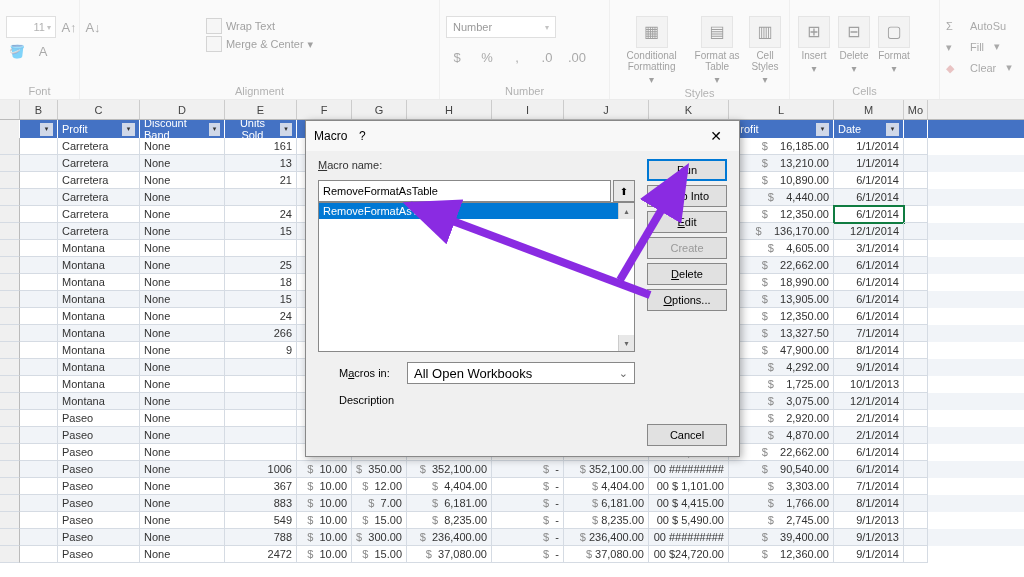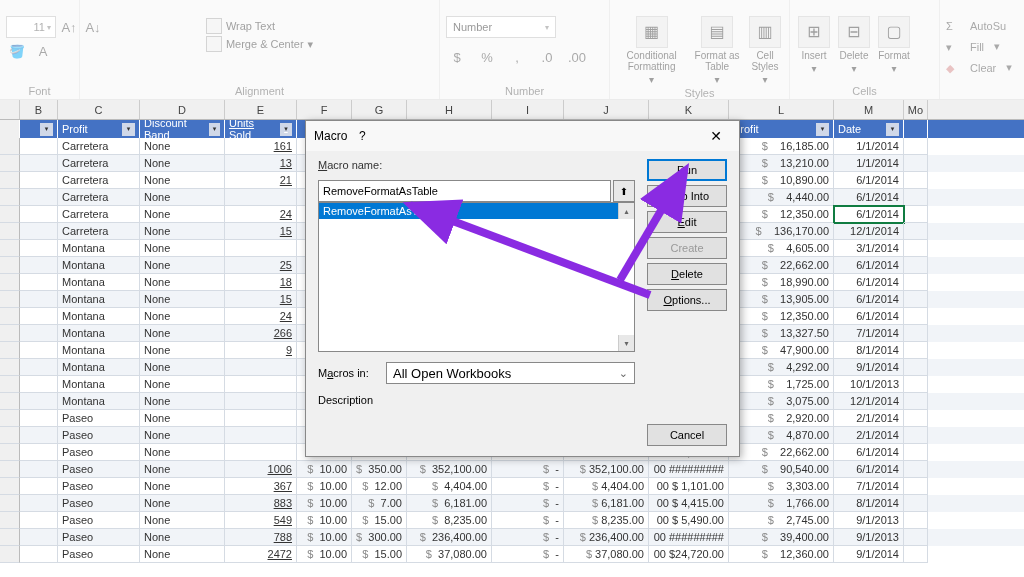--- a/index.html
+++ b/index.html
@@ -31,21 +31,21 @@
 .col-headers div { border-right: 1px solid #ccc; display: flex; align-items: center; justify-content: center; color: #444; font-size: 11px; }
 .row { display: flex; height: 17px; }
 .row:nth-child(even) { background: #f1f4f8; }
 .row:nth-child(odd) { background: #fff; }
 .cell { border-right: 1px solid #d5dbe3; border-bottom: 1px solid #d5dbe3; padding: 0 4px; font-size: 11px; color: #333; display: flex; align-items: center; overflow: hidden; white-space: nowrap; }
 .rnum { width: 20px; background: #f0f0f0; border-right: 1px solid #bbb; justify-content: center; font-size: 10px; color: #666; }
 .rnum-empty { width: 20px; background: #f0f0f0; border-right: 1px solid #bbb; }
 .w-b { width: 38px; }
 .w-c { width: 82px; }
 .w-d { width: 85px; }
-.w-e { width: 72px; text-align: left; justify-content: flex-end; text-decoration: underline; }
+.w-e { width: 72px; text-align: center; justify-content: flex-end; }
 .w-f { width: 55px; text-align: right; justify-content: flex-end;}
 .w-g { width: 55px; text-align: right; justify-content: flex-end;}
 .w-h { width: 85px; text-align: right; justify-content: flex-end;}
 .w-i { width: 72px; text-align: right; justify-content: flex-end;}
 .w-j { width: 85px; text-align: right; justify-content: flex-end;}
 .w-k { width: 80px; text-align: right; justify-content: flex-end;}
 .w-l { width: 105px; text-align: right; justify-content: flex-end;}
 .w-m { width: 70px; text-align: center; justify-content: flex-end;}
 .w-n { width: 24px; }
 
@@ -68,21 +68,21 @@
 .dlg-input-row { display: flex; gap: 2px; }
 .dlg-input { flex: 1; height: 22px; border: 1px solid #888; background: #fff; padding: 0 4px; font-size: 11px; }
 .refbtn { width: 22px; height: 22px; border: 1px solid #888; background: #e8e8e8; display:flex; align-items:center; justify-content:center; font-size:10px;}
 .dlg-list { border: 1px solid #888; background: #fff; height: 150px; margin-top: 0px; position: relative; overflow: hidden; }
 .dlg-list-item { height: 16px; padding: 0 4px; font-size: 11px; display: flex; align-items: center; }
 .dlg-list-item.sel { background: #0078d4; color: #fff; }
 .dlg-list .sb-up, .dlg-list .sb-down { position:absolute; right:0; width:16px; height:16px; background:#e8e8e8; border-left:1px solid #ccc; display:flex; align-items:center; justify-content:center; font-size:8px; color:#666;}
 .dlg-list .sb-up { top:0; }
 .dlg-list .sb-down { bottom:0; }
 .dlg-row2 { display: flex; align-items: center; gap: 6px; margin-top: 10px; }
-.dlg-row2 .lbl { font-size: 11px; width: 62px; }
+.dlg-row2 .lbl { font-size: 11px; width: 62px; margin-left: 21px; }
 .dlg-select { flex: 1; height: 22px; border: 1px solid #888; background: #fff; display: flex; align-items: center; padding: 0 6px; font-size: 13px; }
 .dlg-select::after { content:"⌄"; margin-left:auto; font-size:11px; color:#666; }
 .dlg-btns { width: 80px; display: flex; flex-direction: column; gap: 4px; }
 .dlg-btn { height: 22px; border: 1px solid #888; background: #e1e1e1; font-size: 11px; display: flex; align-items: center; justify-content: center; }
 .dlg-btn.focus { border: 1px solid #0078d4; box-shadow: inset 0 0 0 1px #0078d4; }
 .dlg-btn.disabled { color: #999; }
 .dlg-footer { display:flex; justify-content:flex-end; padding: 6px 12px 10px; }
 .dlg-footer .dlg-btn { width: 80px; }
 
 

